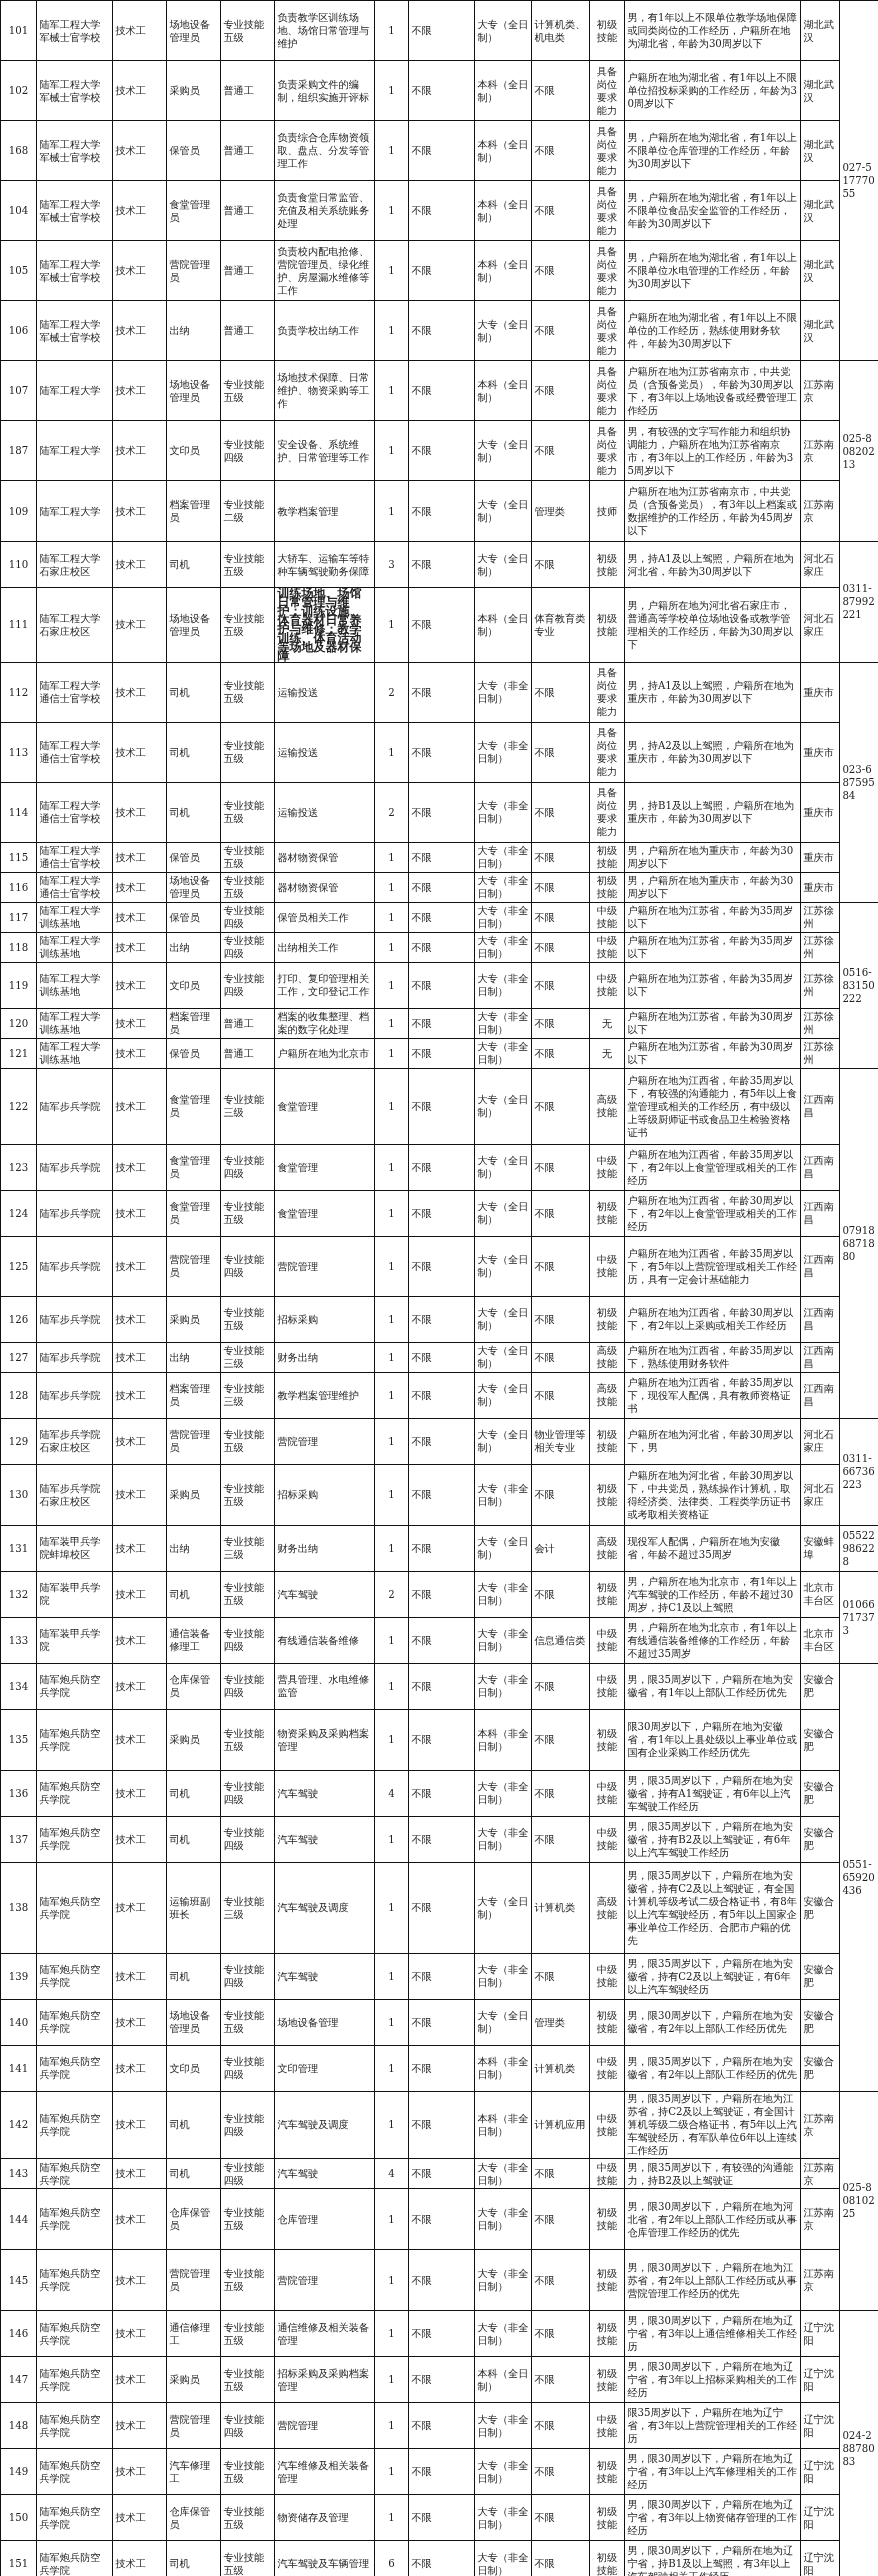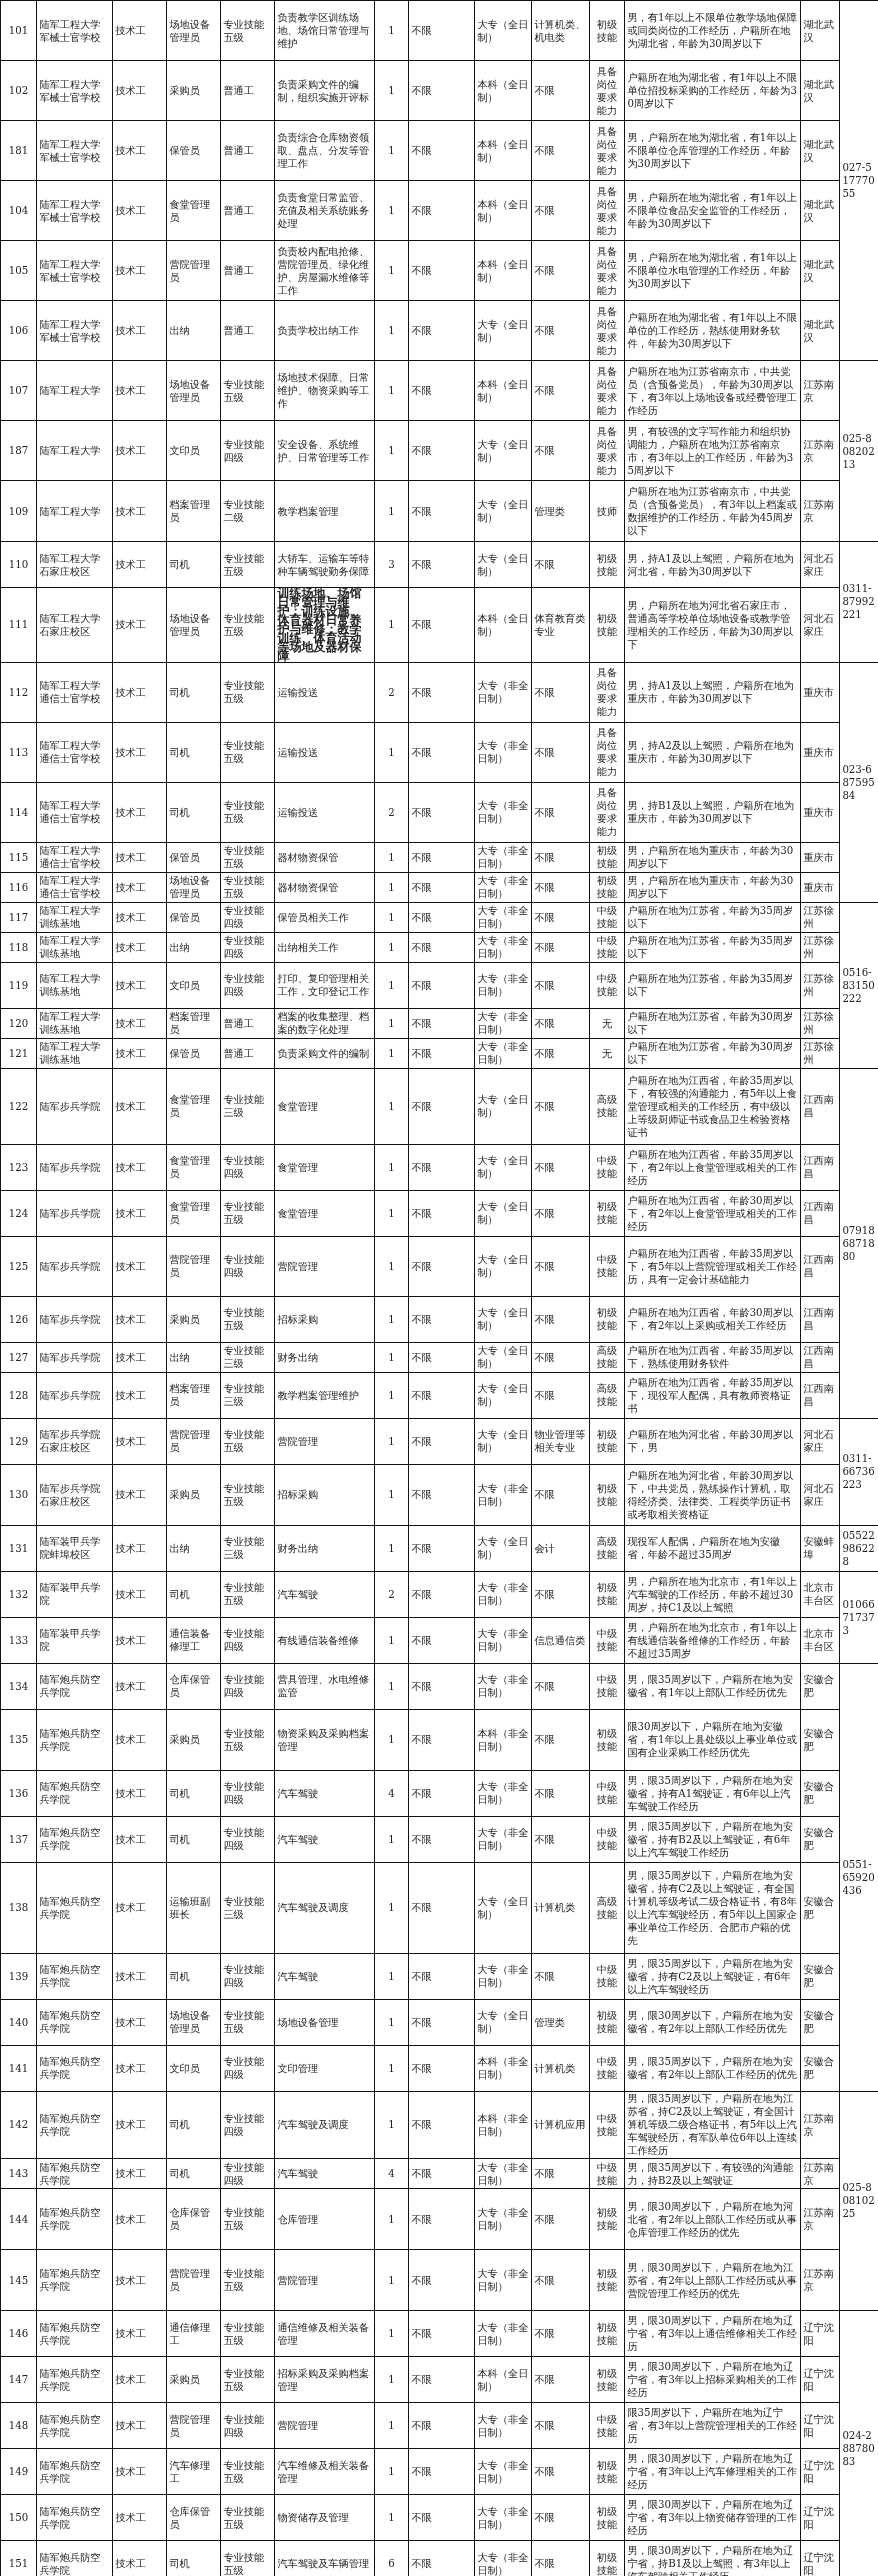--- a/index.html
+++ b/index.html
@@ -55,21 +55,21 @@
         <td>负责采购文件的编制，组织实施开评标</td>
         <td class="c">1</td>
         <td>不限</td>
         <td>本科（全日制）</td>
         <td>不限</td>
         <td class="c">具备岗位要求能力</td>
         <td>户籍所在地为湖北省，有1年以上不限单位招投标采购的工作经历，年龄为30周岁以下</td>
         <td>湖北武汉</td>
       </tr>
       <tr style="height: 60px;">
-        <td class="c">181</td>
+        <td class="c">168</td>
         <td>陆军工程大学军械士官学校</td>
         <td>技术工</td>
         <td>保管员</td>
         <td>普通工</td>
         <td>负责综合仓库物资领取、盘点、分发等管理工作</td>
         <td class="c">1</td>
         <td>不限</td>
         <td>本科（全日制）</td>
         <td>不限</td>
         <td class="c">具备岗位要求能力</td>
@@ -334,21 +334,21 @@
         <td class="c">无</td>
         <td>户籍所在地为江苏省，年龄为30周岁以下</td>
         <td>江苏徐州</td>
       </tr>
       <tr style="height: 30px;">
         <td class="c">121</td>
         <td>陆军工程大学训练基地</td>
         <td>技术工</td>
         <td>保管员</td>
         <td>普通工</td>
-        <td>负责采购文件的编制</td>
+        <td>户籍所在地为北京市</td>
         <td class="c">1</td>
         <td>不限</td>
         <td>大专（非全日制）</td>
         <td>不限</td>
         <td class="c">无</td>
         <td>户籍所在地为江苏省，年龄为30周岁以下</td>
         <td>江苏徐州</td>
       </tr>
       <tr style="height: 76px;">
         <td class="c">122</td>

